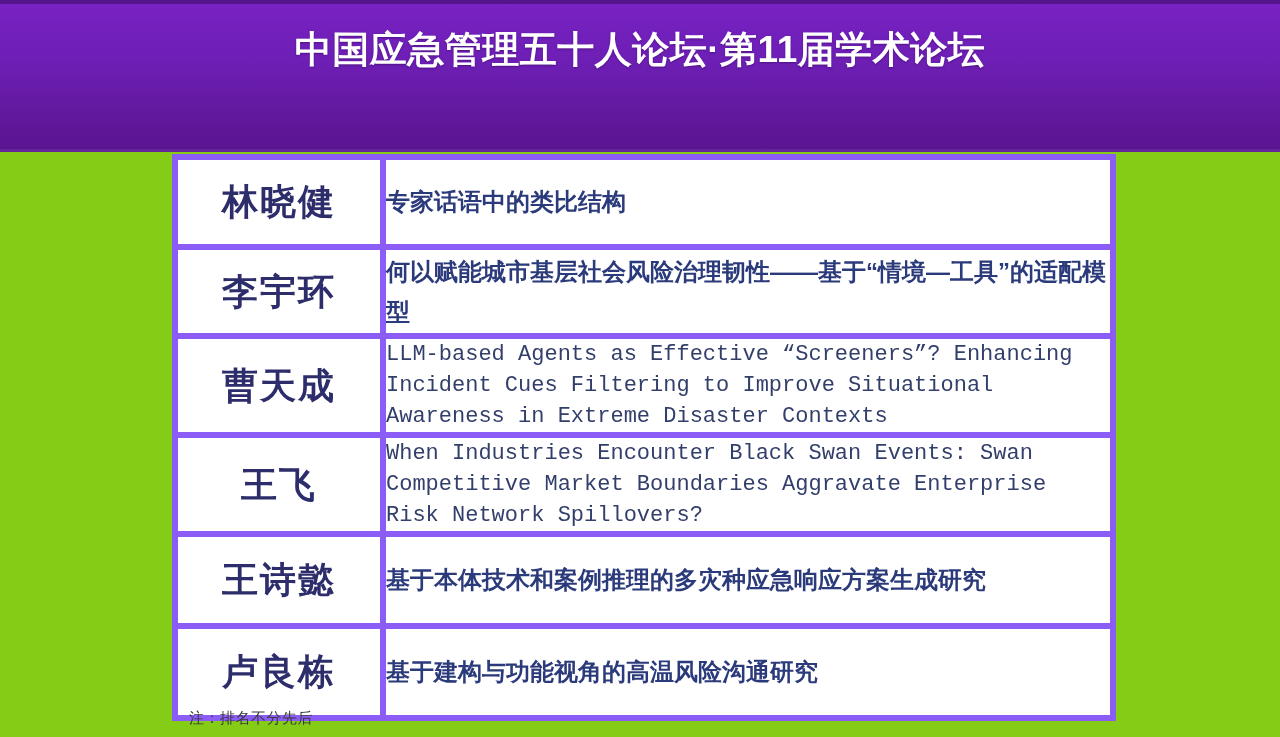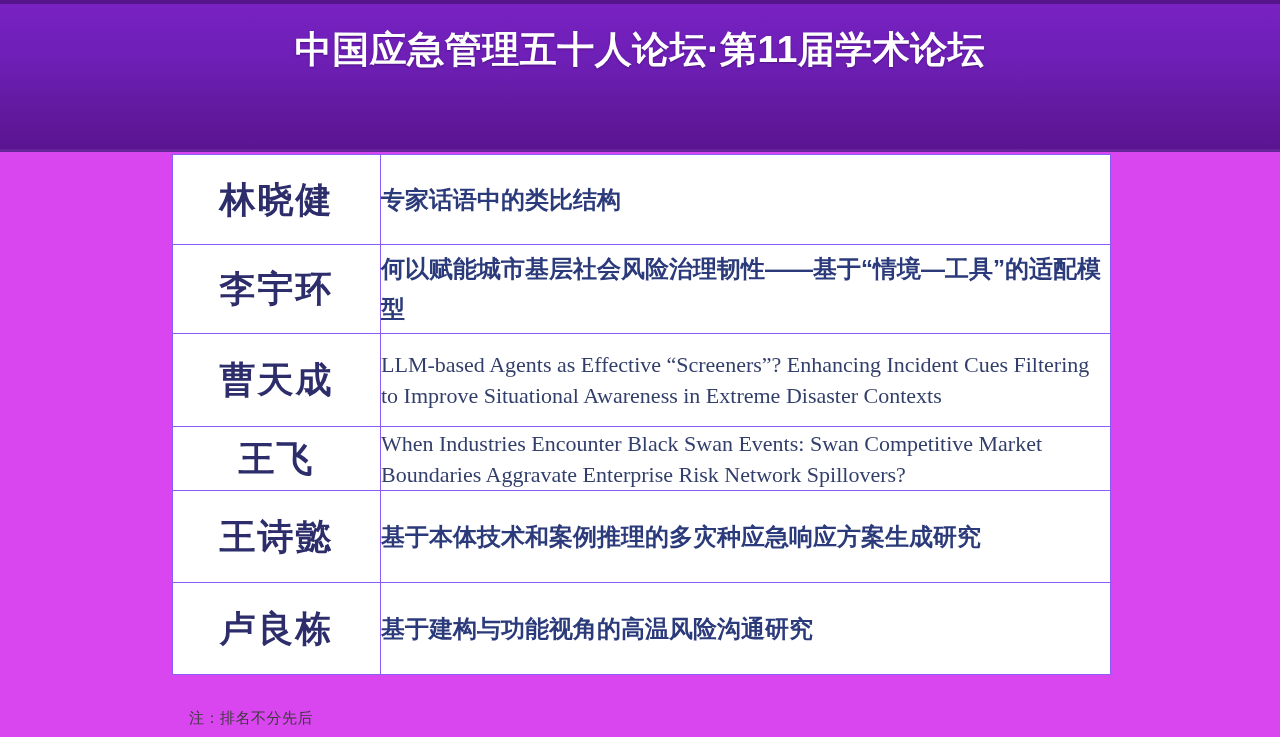--- a/index.html
+++ b/index.html
@@ -13,21 +13,21 @@
     background: #ffffff;
     font-family: "Liberation Sans", "DejaVu Sans", sans-serif;
     overflow: hidden;
     position: relative;
   }
 
   .slide {
     position: relative;
     width: 1280px;
     height: 737px;
-    background: #d946ef;
+    background: #84cc16;
   }
 
   
   .header-band {
     position: absolute;
     left: 0;
     top: 0;
     width: 1280px;
     height: 152px;
     background: linear-gradient(180deg,
@@ -77,21 +77,21 @@
   
   .paper-table {
     position: absolute;
     left: 172px;
     top: 154px;
     width: 938px;
     border-collapse: collapse;
     table-layout: fixed;
   }
   .paper-table td {
-    border: 1px solid #8b5cf6;
+    border: 6px solid #8b5cf6;
     vertical-align: middle;
     padding: 0;
     background: #ffffff;
   }
   .col-name {
     width: 208px;
   }
   .col-title {
     width: 730px;
   }
@@ -113,21 +113,21 @@
   }
   .title-cell.cn {
     font-family: "Liberation Sans", "DejaVu Sans", sans-serif;
     font-weight: bold;
     font-size: 24px;
     line-height: 40px;
     letter-spacing: 0px;
     color: #2b3a7a;
   }
   .title-cell.en {
-    font-family: Liberation Serif, serif;
+    font-family: Liberation Mono, monospace;
     font-weight: normal;
     font-size: 22px;
     line-height: 31px;
     color: #333f6b;
   }
 
   
   .row-h1 { height: 90px; }
   .row-h2 { height: 89px; padding-left: 16px; }
   .row-h3 { height: 93px; }

